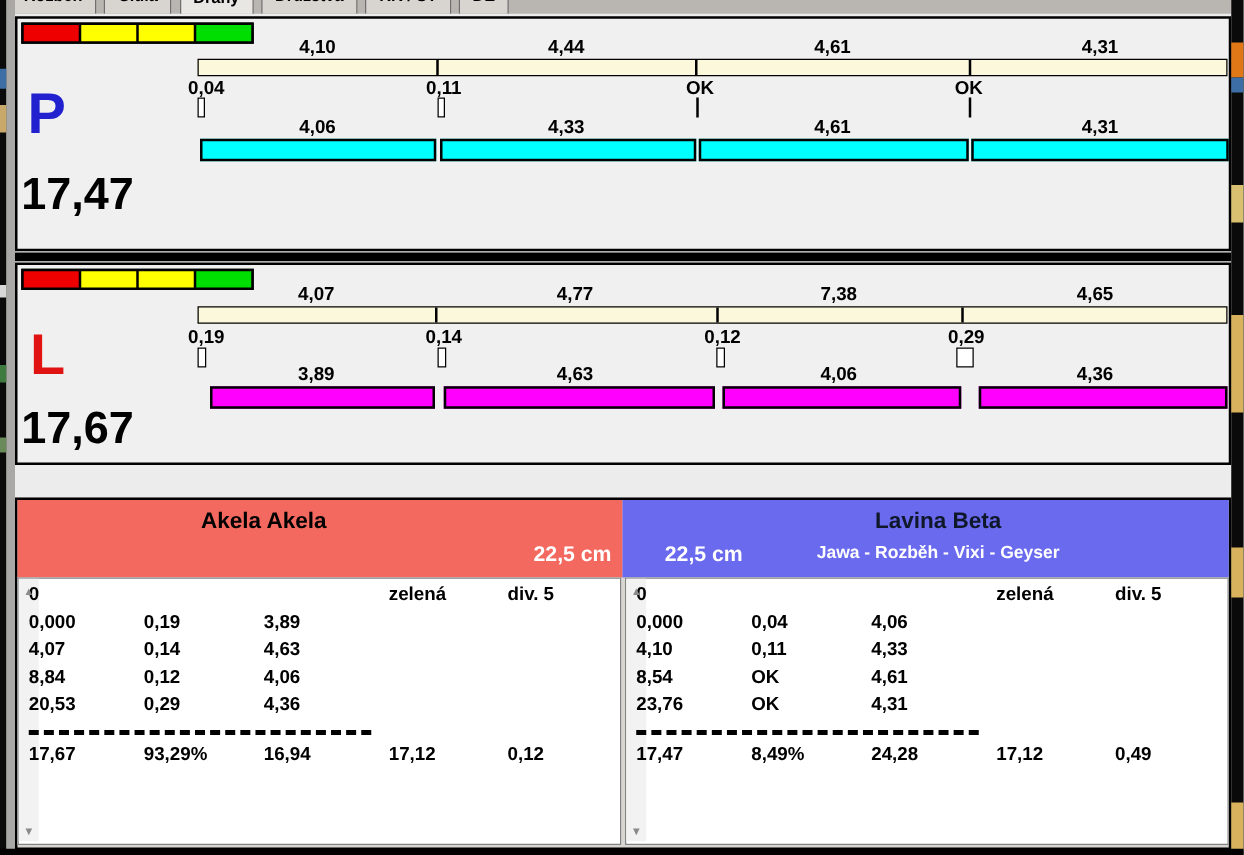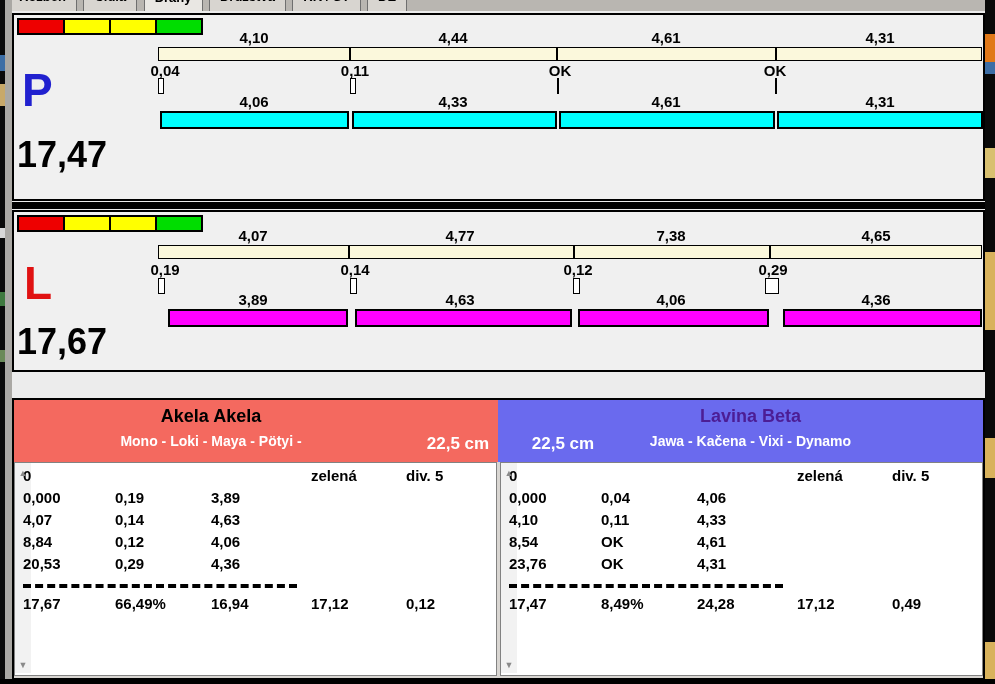--- a/index.html
+++ b/index.html
@@ -74,21 +74,21 @@
   .lm1{left:144px;width:7px}.lm2{left:336px;width:7px}.lm3{left:559px;width:7px}.lm4{left:751px;width:14px}
   .lb1{left:154px;width:180px}.lb2{left:341px;width:217px}.lb3{left:564px;width:191px}.lb4{left:769px;width:199px}
   .ld1{left:189px}.ld2{left:414px}.ld3{left:610px}
 
   
   .panel-bottom { left:12px; top:398px; width:973px; height:282px; border:2px solid #000; background:#d9d6d2; }
   .team-red  { left:0; top:0; width:484px; height:62px; background:#f4695f; }
   .team-blue { left:484px; top:0; width:485px; height:62px; background:#6a6aee; }
   .team-name-red  { left:0; top:6px; width:394px; text-align:center; font-size:18px; color:#000; }
   .team-sub-red   { left:0; top:33px; width:394px; text-align:center; font-size:14px; color:#fff; }
-  .team-name-blue { left:504px; top:6px; width:465px; text-align:center; font-size:18px; color:#4c1d95; }
+  .team-name-blue { left:504px; top:6px; width:465px; text-align:center; font-size:18px; color:#0f172a; }
   .team-sub-blue  { left:504px; top:33px; width:465px; text-align:center; font-size:14px; color:#fff; }
   .timestamp-box { left:394px; top:0; width:176px; height:31px; background:#fff; border:1px solid #000;
                    font-weight:normal; font-size:19px; line-height:29px; text-align:center; }
   .height-red  { left:394px; top:34px; width:100px; text-align:center; font-size:17px; color:#fff; }
   .height-blue { left:494px; top:34px; width:110px; text-align:center; font-size:17px; color:#fff; }
 
   .rtable { top:62px; width:483px; height:214px; background:#fff; border:1px solid #828282; }
   .rtable-left { left:0; } .rtable-right { left:486px; }
   .t-row { position:absolute; left:0; width:460px; display:grid;
            grid-template-columns:92px 96px 100px 95px 77px; padding-left:8px; font-size:15px; }
@@ -200,25 +200,24 @@
     <div class="abs lane-letter letter-l">L</div>
     <div class="abs lane-total total-l">17,67</div>
   </div>
 
   <div class="abs panel-bottom">
 
     <div class="abs team-red"></div>
     <div class="abs team-blue"></div>
 
     <div class="abs team-name-red">Akela Akela</div>
-    <div class="abs team-sub-red">Mono - Loki - Maya - Pötyi -</div>
     <div class="abs height-red">22,5 cm</div>
 
     <div class="abs team-name-blue">Lavina Beta</div>
-    <div class="abs team-sub-blue">Jawa - Kačena - Vixi - Dynamo</div>
+    <div class="abs team-sub-blue">Jawa - Rozběh - Vixi - Geyser</div>
     <div class="abs height-blue">22,5 cm</div>
 
 
     <div class="abs rtable rtable-left">
       <div class="t-row tr0">
         <span>0</span>
         <span></span>
           <span></span>
         <span>zelená</span>
         <span>div. 5</span>
@@ -247,21 +246,21 @@
       <div class="t-row tr4">
         <span>20,53</span>
         <span>0,29</span>
         <span>4,36</span>
         <span></span>
           <span></span>
       </div>
       <div class="abs dash-sep"></div>
       <div class="t-row trt">
         <span>17,67</span>
-        <span>66,49%</span>
+        <span>93,29%</span>
         <span>16,94</span>
         <span>17,12</span>
         <span>0,12</span>
       </div>
       <div class="scrollbar">
         <div class="sb-arrow sb-up">▲</div>
         <div class="sb-arrow sb-down">▼</div>
       </div>
     </div>
 

